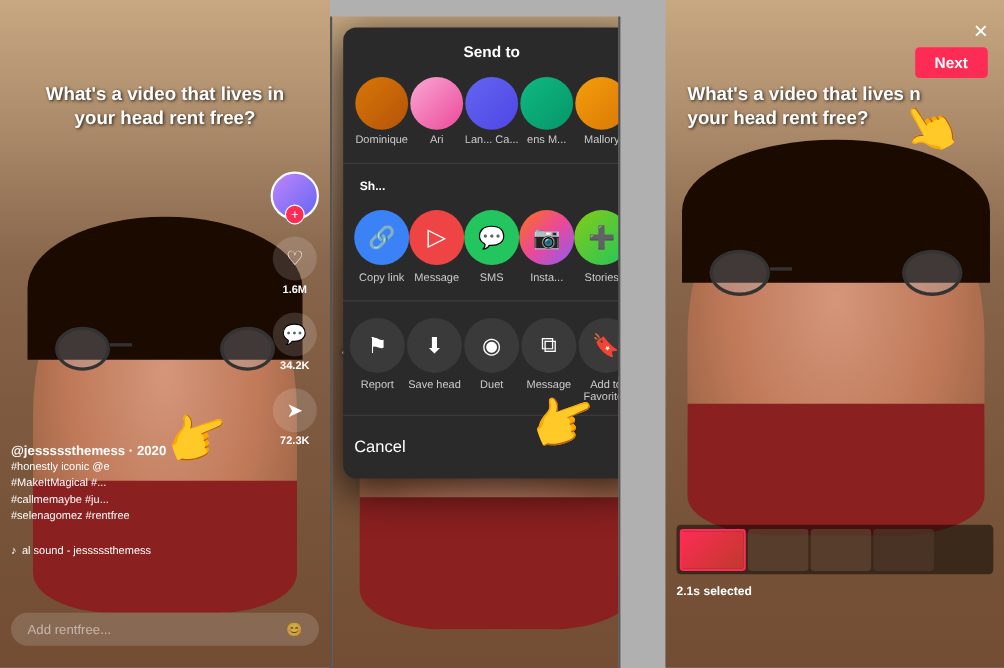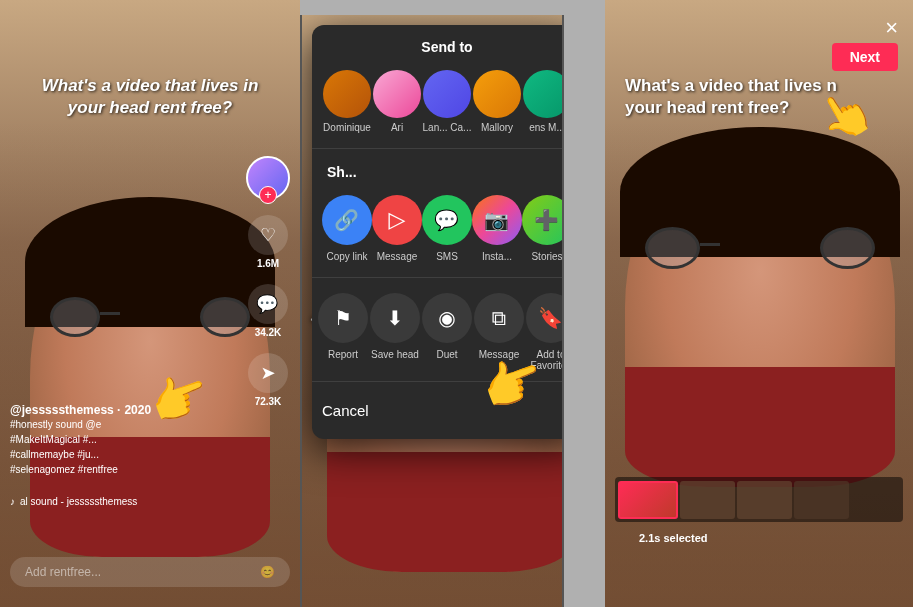--- a/index.html
+++ b/index.html
@@ -270,21 +270,21 @@
     }
 
     .avatar-img-1 { background: linear-gradient(135deg, #f9a8d4, #ec4899); }
     .avatar-img-2 { background: linear-gradient(135deg, #d97706, #b45309); }
     .avatar-img-3 { background: linear-gradient(135deg, #6366f1, #4f46e5); }
     .avatar-img-4 { background: linear-gradient(135deg, #10b981, #059669); }
     .avatar-img-5 { background: linear-gradient(135deg, #f59e0b, #d97706); }
 
     .section-label {
       color: white;
-      font-size: 14px;
+      font-size: 11px;
       font-weight: 600;
       padding: 5px 15px 10px;
     }
 
     .share-icons-row {
       display: flex;
       justify-content: space-around;
       padding: 5px 10px 15px;
     }
 
@@ -406,21 +406,20 @@
       flex-shrink: 0;
     }
 
     .selected-label {
       position: absolute;
       bottom: 55px;
       right: 10px;
       color: white;
       font-size: 11px;
       font-weight: 600;
-      margin-left: 24px;
     }
 
     
     .modal-separator {
       height: 1px;
       background: rgba(255,255,255,0.1);
       margin: 0 0 10px;
     }
   </style>
 </head>
@@ -437,21 +436,21 @@
     <div style="position:absolute;top:100px;left:20px;width:50px;height:40px;
                 border:3px solid #333;border-radius:50%;background:rgba(180,200,220,0.25);"></div>
     <div style="position:absolute;top:100px;right:20px;width:50px;height:40px;
                 border:3px solid #333;border-radius:50%;background:rgba(180,200,220,0.25);"></div>
     <div style="position:absolute;top:115px;left:70px;width:20px;height:3px;background:#333;"></div>
 
     <div style="position:absolute;bottom:0;left:0;right:0;height:120px;
                 background:#8b2020;border-radius:0 0 30% 30%;"></div>
   </div>
 
-  <div class="video-title" style="white-space:pre-line;font-size:17px;top:75px;font-style:italic;">What's a video that lives in
+  <div class="video-title" style="white-space:pre-line;font-size:17px;top:75px;">What's a video that lives in
 your head rent free?</div>
 
   <div class="right-actions">
     <div class="action-item avatar-action">
       <div class="avatar-circle" style="background:linear-gradient(135deg,#c084fc,#6366f1);"></div>
       <div class="plus-badge">+</div>
     </div>
     <div class="action-item">
       <div class="action-icon">♡</div>
       <span class="action-count">1.6M</span>
@@ -460,21 +459,21 @@
       <div class="action-icon">💬</div>
       <span class="action-count">34.2K</span>
     </div>
     <div class="action-item">
       <div class="action-icon">➤</div>
       <span class="action-count">72.3K</span>
     </div>
   </div>
 
   <div class="left-username">@jesssssthemess · 2020</div>
-  <div class="left-hashtags" style="white-space:pre-line;bottom:130px;left:10px;font-size:10px;color:white;">#honestly sound @e
+  <div class="left-hashtags" style="white-space:pre-line;bottom:130px;left:10px;font-size:10px;color:white;">#honestly iconic @e
 #MakeItMagical #...
 #callmemaybe #ju...
 #selenagomez #rentfree</div>
   <div class="left-sound" style="bottom:100px;left:10px;">
     <span>♪</span>
     <span>al sound - jesssssthemess</span>
   </div>
 
   <div class="left-comment-bar">
     <span style="color:rgba(255,255,255,0.5);font-size:12px;">Add rentfree...</span>
@@ -517,26 +516,26 @@
       </div>
       <div class="contact-item">
         <div class="contact-avatar avatar-img-1" style="background:linear-gradient(135deg,#f9a8d4,#ec4899);"></div>
         <span class="contact-name">Ari</span>
       </div>
       <div class="contact-item">
         <div class="contact-avatar avatar-img-3" style="background:linear-gradient(135deg,#6366f1,#4f46e5);"></div>
         <span class="contact-name">Lan... Ca...</span>
       </div>
       <div class="contact-item">
+        <div class="contact-avatar avatar-img-4" style="background:linear-gradient(135deg,#10b981,#059669);"></div>
+        <span class="contact-name">ens M...</span>
+      </div>
+      <div class="contact-item">
         <div class="contact-avatar avatar-img-5" style="background:linear-gradient(135deg,#f59e0b,#d97706);"></div>
         <span class="contact-name">Mallory</span>
-      </div>
-      <div class="contact-item">
-        <div class="contact-avatar avatar-img-4" style="background:linear-gradient(135deg,#10b981,#059669);"></div>
-        <span class="contact-name">ens M...</span>
       </div>
     </div>
 
     <div class="modal-separator"></div>
 
     <div class="section-label">Sh...</div>
 
     <div class="share-icons-row">
       <div class="share-icon-item">
         <div class="share-icon-circle icon-blue">🔗</div>

